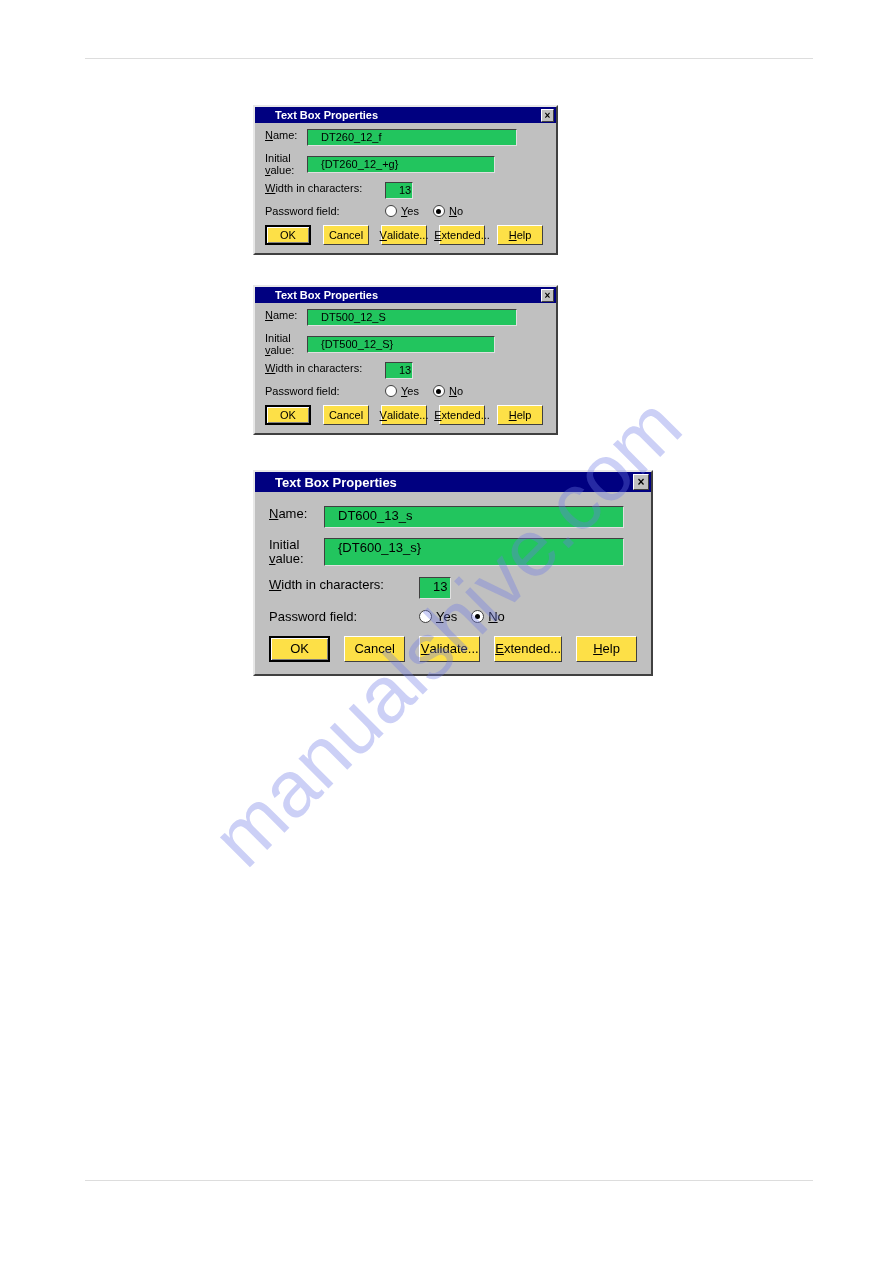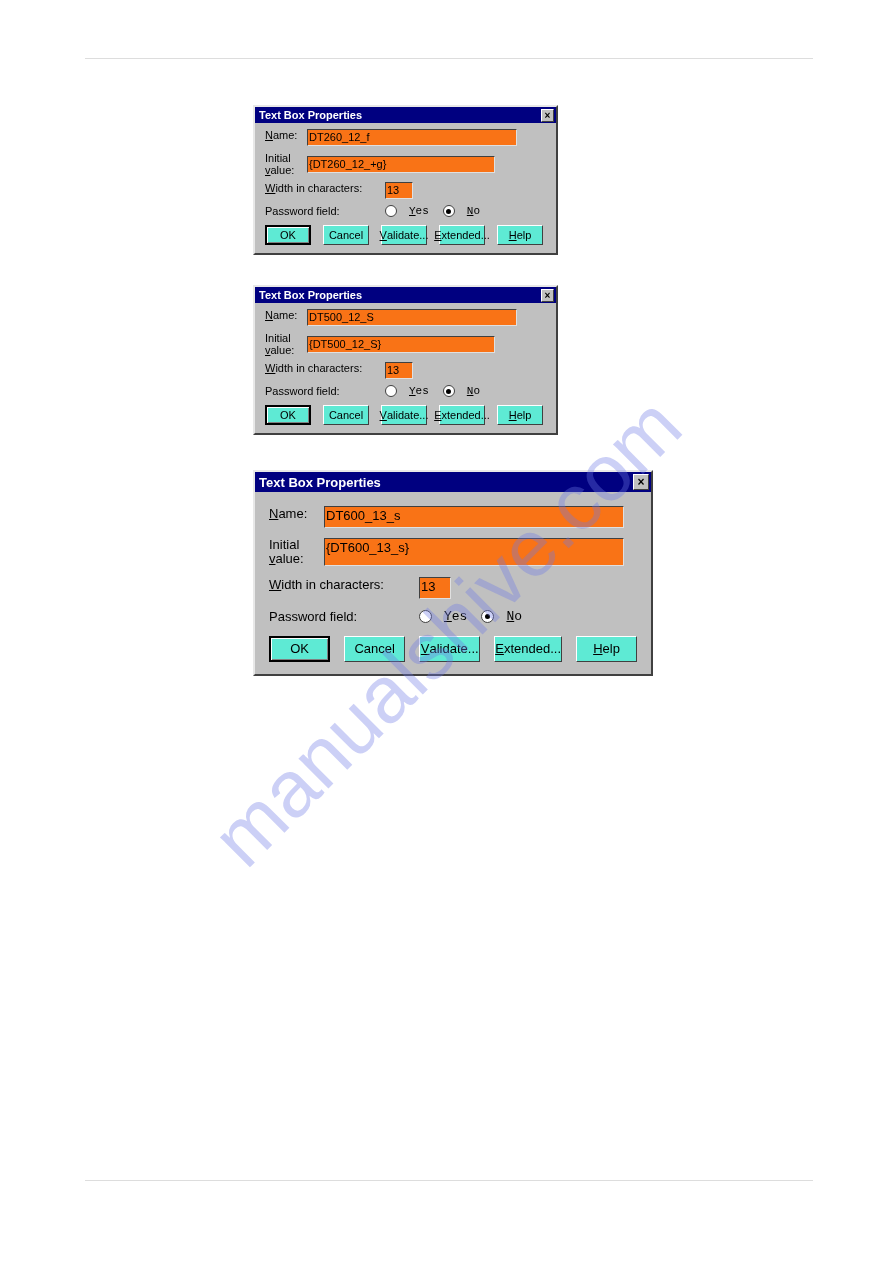--- a/index.html
+++ b/index.html
@@ -40,21 +40,21 @@
     border-bottom: 2px solid #404040;
   }
   .titlebar {
     background: #000080;
     color: #ffffff;
     display: flex;
     align-items: center;
     justify-content: space-between;
     font-weight: bold;
   }
-  .titlebar .title { padding-left: 4px; }
+  .titlebar .title { padding-left: 20px; }
   .close-btn {
     background: #c0c0c0;
     border-top: 1px solid #fff;
     border-left: 1px solid #fff;
     border-right: 1px solid #404040;
     border-bottom: 1px solid #404040;
     display: flex;
     align-items: center;
     justify-content: center;
     font-family: Arial, sans-serif;
@@ -71,38 +71,37 @@
     align-items: flex-start;
     margin-bottom: 6px;
   }
   .row.ivrow { align-items: center; }
   .lbl {
     width: 64px;
     flex: 0 0 auto;
   }
   .underline { text-decoration: underline; }
   .field {
-    background: #f97316;
+    background: #22c55e;
     border-top: 1px solid #404040;
     border-left: 1px solid #404040;
     border-right: 1px solid #e0e0e0;
     border-bottom: 1px solid #e0e0e0;
-    padding: 1px 1px;
+    padding: 1px 13px;
     font-family: inherit;
   }
   .radio-group {
     display: flex;
     gap: 14px;
     align-items: center;
   }
   .radio {
     display: inline-flex;
     align-items: center;
-    gap: 12px;
-    font-family: Liberation Mono, monospace;
+    gap: 4px;
   }
   .radio-input {
     width: 12px; height: 12px;
     border: 1px solid #404040;
     border-radius: 50%;
     background: #fff;
     display: inline-flex;
     align-items: center;
     justify-content: center;
   }
@@ -111,21 +110,21 @@
     border-radius: 50%;
     background: #000;
   }
   .button-row {
     display: flex;
     gap: 10px;
     margin-top: 8px;
     justify-content: flex-start;
   }
   .btn {
-    background: #5eead4;
+    background: #fde047;
     border-top: 1px solid #fff;
     border-left: 1px solid #fff;
     border-right: 1px solid #404040;
     border-bottom: 1px solid #404040;
     text-align: center;
     cursor: pointer;
     display: flex;
     align-items: center;
     justify-content: center;
   }

